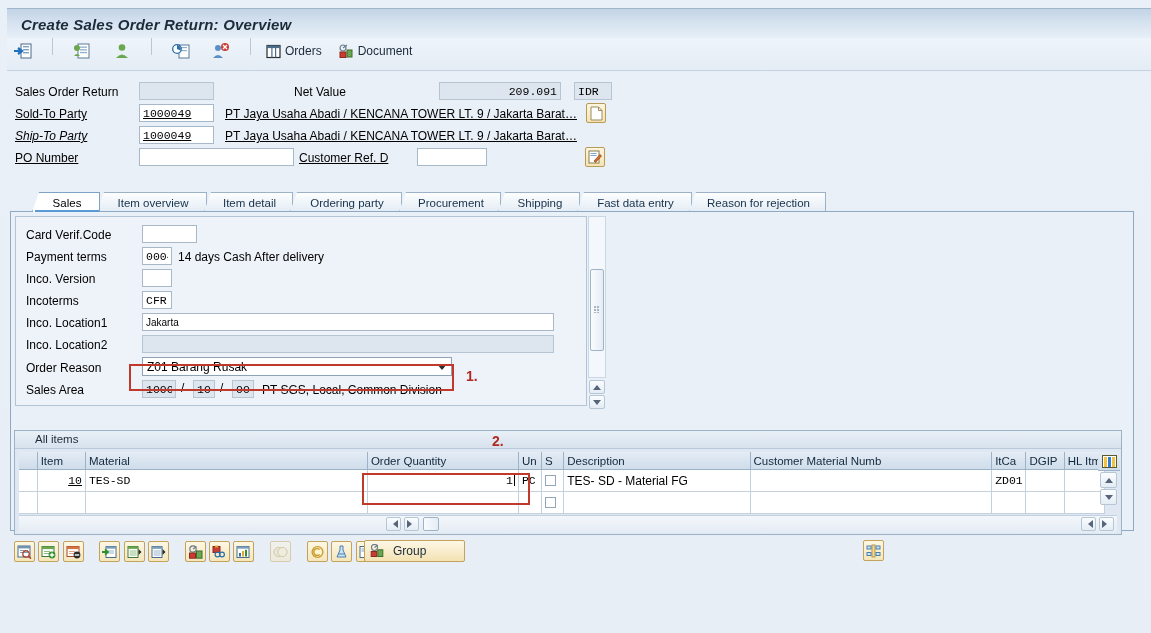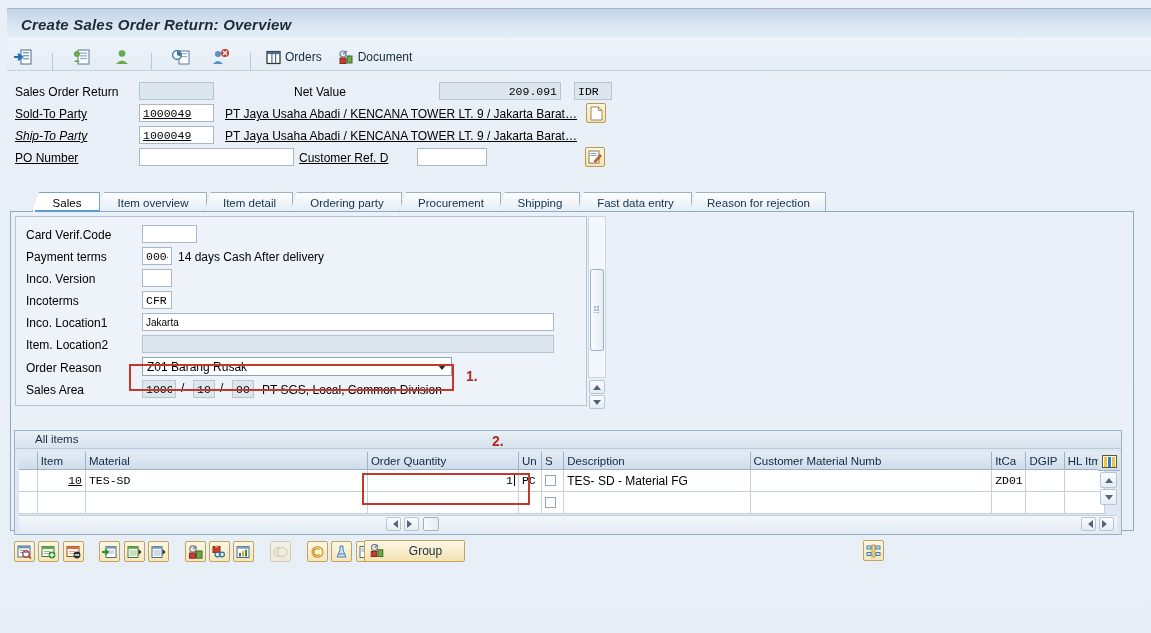--- a/index.html
+++ b/index.html
@@ -25,21 +25,21 @@
   .titlebar .ttl{
     font-weight:bold;font-style:italic;font-size:15px;color:#1b2b3a;
     padding-left:14px;letter-spacing:.2px;
   }
 
   
   .apptoolbar{
     position:absolute;left:7px;top:38px;width:1144px;height:32px;
     background:linear-gradient(to bottom,#eef4fa 0%,#e4ecf5 100%);
     border-bottom:1px solid #c5d3e0;
-    display:flex;align-items:flex-end;gap:8px;
+    display:flex;align-items:flex-start;gap:8px;
   }
   .tb-btn{
     height:26px;min-width:26px;display:flex;align-items:center;justify-content:center;
     padding:0 3px;cursor:pointer;
   }
   .tb-btn.lbl{padding:0 6px 0 2px;gap:4px;}
   .tb-sep{width:1px;height:17px;background:#b9c8d6;margin:0 5px;}
   .tb-text{font-size:12px;color:#1b2b3a;}
 
   
@@ -368,21 +368,21 @@
         <span class="lab">Incoterms</span>
       </div>
       <input class="fld mono" style="position: absolute; left: 126px; top: 74px; width: 30px;" value="CFR">
 
       <div class="row" style="left:10px;top:96px;">
         <span class="lab">Inco. Location1</span>
       </div>
       <input class="fld" style="position: absolute; left: 126px; top: 96px; width: 412px;" value="Jakarta">
 
       <div class="row" style="left:10px;top:118px;">
-        <span class="lab">Item. Location2</span>
+        <span class="lab">Inco. Location2</span>
       </div>
       <input class="fld ro" style="position: absolute; left: 126px; top: 118px; width: 412px;" value="">
 
       <div class="row" style="left:10px;top:141px;">
         <span class="lab">Order Reason</span>
       </div>
       <div class="dd" style="position:absolute;left:126px;top:140px;width:310px;">
         <span>Z01 Barang Rusak</span>
         <span class="arw"></span>
       </div>
@@ -637,21 +637,21 @@
       </svg>
     </span>
 
     <div class="groupbtn">
       <svg width="15" height="14" viewBox="0 0 15 14">
         <circle cx="4.5" cy="3.5" r="3" fill="none" stroke="#6b7b8c" stroke-width="1.1"></circle>
         <path d="M4.5 3.5 L7.8 1" stroke="#6b7b8c" stroke-width="1.1"></path>
         <rect x="1.2" y="7.5" width="5.5" height="5" fill="#cc3b2f" stroke="#8a2a22"></rect>
         <rect x="7.8" y="5.8" width="5" height="6.7" fill="#6aa84f" stroke="#3f6d2d"></rect>
       </svg>
-      <span style="flex:1;text-align:center;padding-right:6px;">Group</span>
+      <span style="flex:1;text-align:left;padding-right:6px;">Group</span>
     </div>
 
     
     <span class="ibtn" style="position:absolute;left:849px;top:-1px;">
       <svg width="15" height="14" viewBox="0 0 15 14">
         <rect x="6" y="1" width="3" height="12" fill="#f2d98b" stroke="#b59a4e"></rect>
         <rect x="1" y="2" width="4" height="3" fill="#cfe4f5" stroke="#4a7fae"></rect>
         <rect x="1" y="8.5" width="4" height="3" fill="#cfe4f5" stroke="#4a7fae"></rect>
         <rect x="10" y="2" width="4" height="3" fill="#cfe4f5" stroke="#4a7fae"></rect>
         <rect x="10" y="8.5" width="4" height="3" fill="#cfe4f5" stroke="#4a7fae"></rect>

